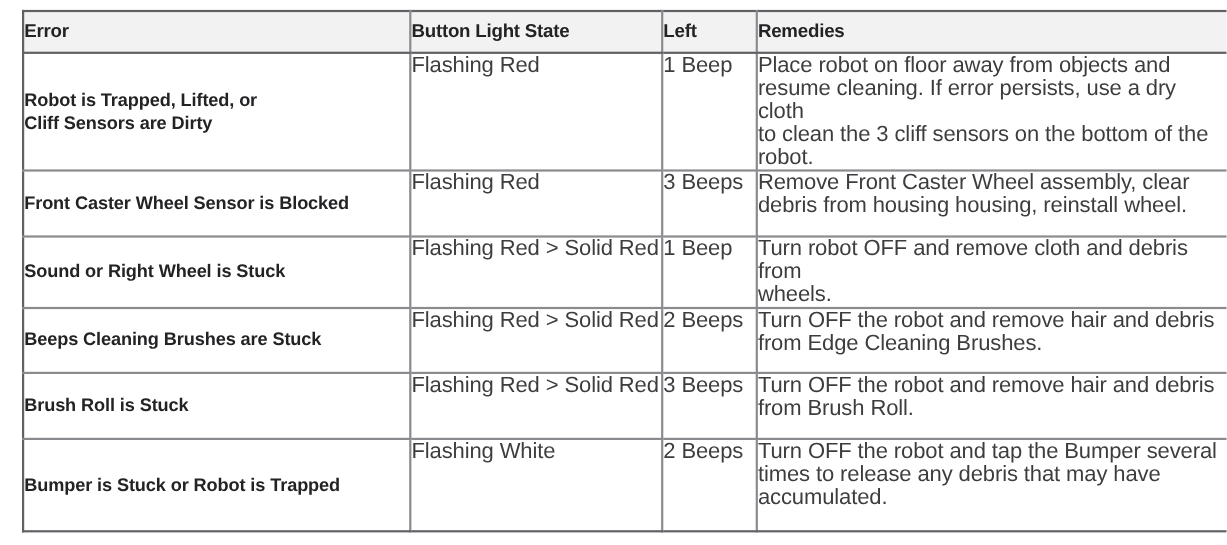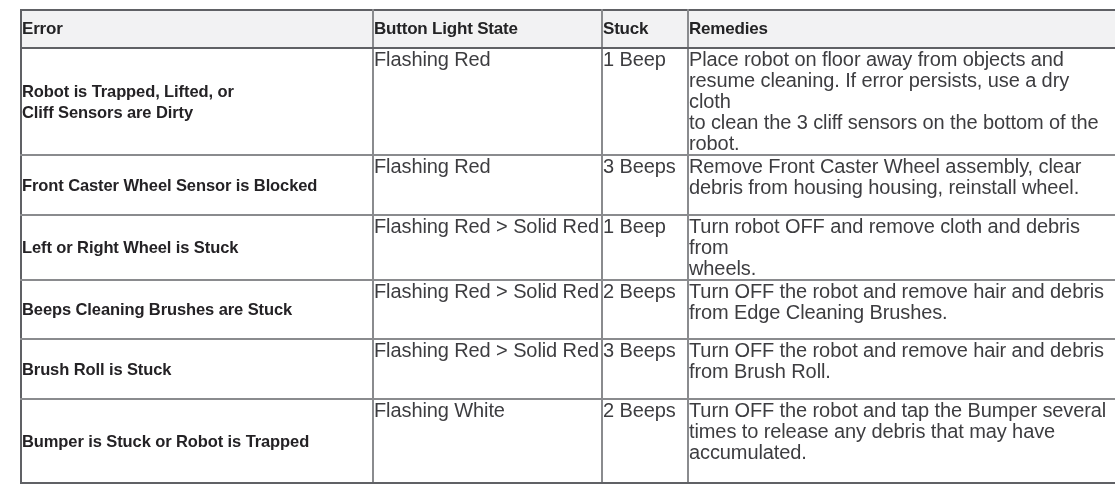--- a/index.html
+++ b/index.html
@@ -97,21 +97,21 @@
     <colgroup>
       <col style="width:352px">
       <col style="width:229px">
       <col style="width:86px">
       <col style="width:429px">
     </colgroup>
     <thead>
       <tr>
         <th>Error</th>
         <th>Button Light State</th>
-        <th>Stuck</th>
+        <th>Left</th>
         <th>Remedies</th>
       </tr>
     </thead>
     <tbody>
       <tr>
         <td class="c-error">Robot is Trapped, Lifted, or
 Cliff Sensors are Dirty</td>
         <td class="c-light">Flashing Red</td>
         <td class="c-sound">1 Beep</td>
         <td class="c-remedies">Place robot on floor away from objects and
@@ -120,21 +120,21 @@
 robot.</td>
       </tr>
       <tr>
         <td class="c-error">Front Caster Wheel Sensor is Blocked</td>
         <td class="c-light">Flashing Red</td>
         <td class="c-sound">3 Beeps</td>
         <td class="c-remedies">Remove Front Caster Wheel assembly, clear
 debris from housing housing, reinstall wheel.</td>
       </tr>
       <tr>
-        <td class="c-error">Left or Right Wheel is Stuck</td>
+        <td class="c-error">Sound or Right Wheel is Stuck</td>
         <td class="c-light">Flashing Red &gt; Solid Red</td>
         <td class="c-sound">1 Beep</td>
         <td class="c-remedies">Turn robot OFF and remove cloth and debris from
 wheels.</td>
       </tr>
       <tr>
         <td class="c-error">Beeps Cleaning Brushes are Stuck</td>
         <td class="c-light">Flashing Red &gt; Solid Red</td>
         <td class="c-sound">2 Beeps</td>
         <td class="c-remedies">Turn OFF the robot and remove hair and debris

